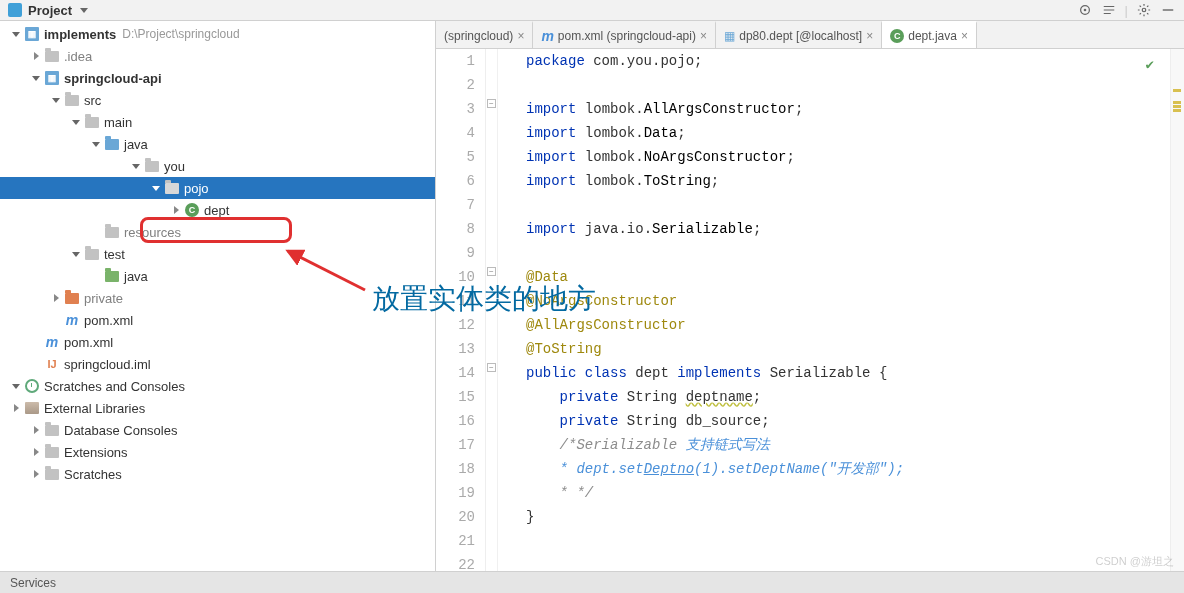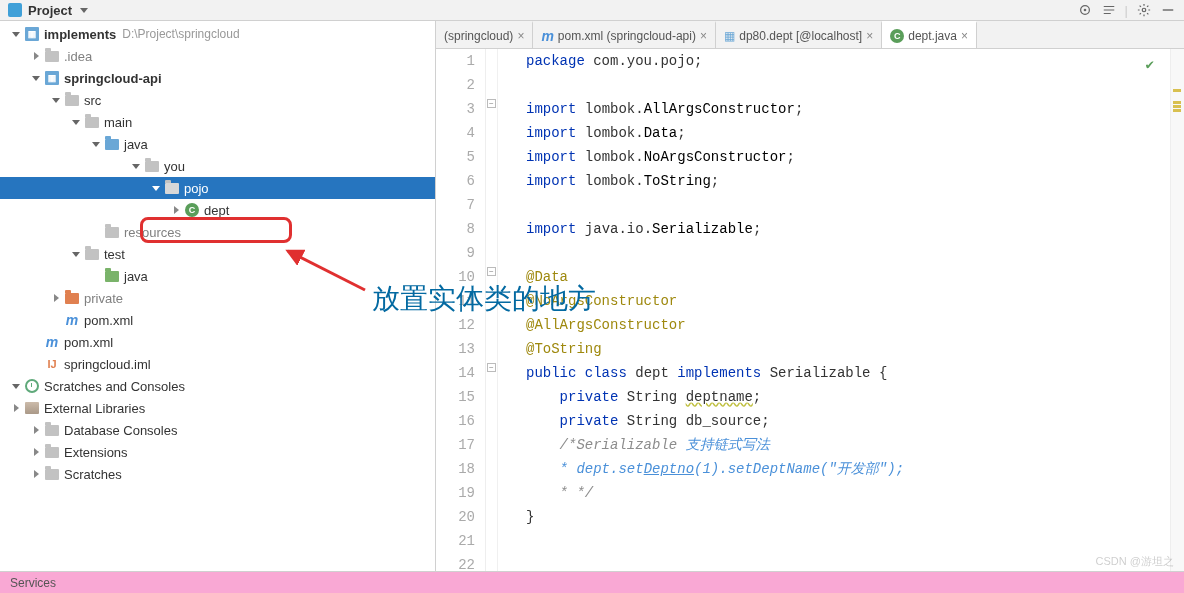--- a/index.html
+++ b/index.html
@@ -55,21 +55,21 @@
 .kw { color: #0033b3; }
 .comm { color: #8c8c8c; font-style: italic; }
 .comm-i { color: #4a90d9; font-style: italic; }
 .ann { color: #9e880d; }
 .cls { color: #000; }
 .warn { text-decoration: underline wavy #c0c040; }
 .green-check { position: absolute; top: 4px; right: 16px; color: #5a9e5a; font-size: 14px; }
 .right-strip { width: 14px; background: #f8f8f8; border-left: 1px solid #eee; position: relative; }
 .strip-mark { position: absolute; left: 2px; width: 8px; height: 3px; background: #d8c050; }
 .annotation-text { position: absolute; font-family: "SimSun","Microsoft YaHei",serif; font-size: 28px; color: #0369a1; pointer-events: none; z-index: 10; }
-.bottom-bar { height: 22px; border-top: 1px solid #d0d0d0; background: #f9a8d4; display: flex; align-items: center; padding: 0 10px; font-size: 12px; color: #555; }
+.bottom-bar { height: 22px; border-top: 1px solid #d0d0d0; background: #e5e5e5; display: flex; align-items: center; padding: 0 10px; font-size: 12px; color: #555; }
 .watermark { position: absolute; bottom: 24px; right: 10px; font-size: 11px; color: rgba(0,0,0,0.2); }
 </style>
 </head>
 <body>
 
 <div class="container">
 
   <div class="toolbar">
     <div class="toolbar-left">
       <span class="proj-icon"></span>

